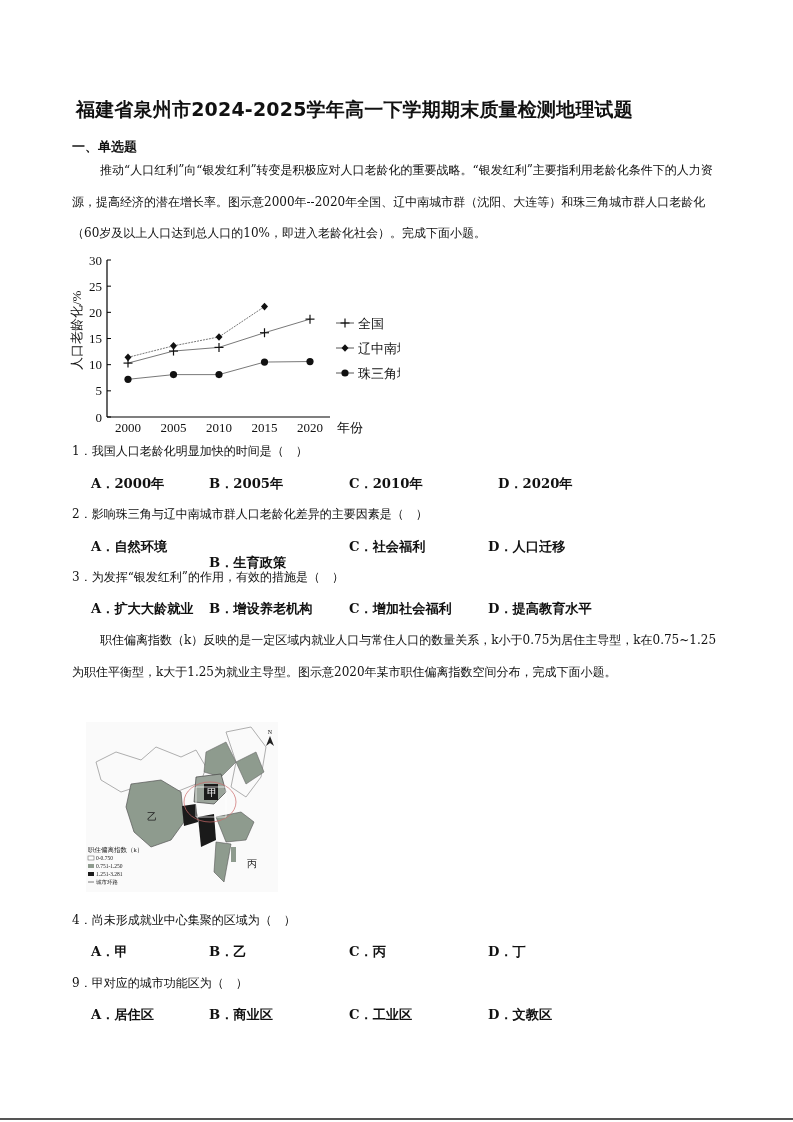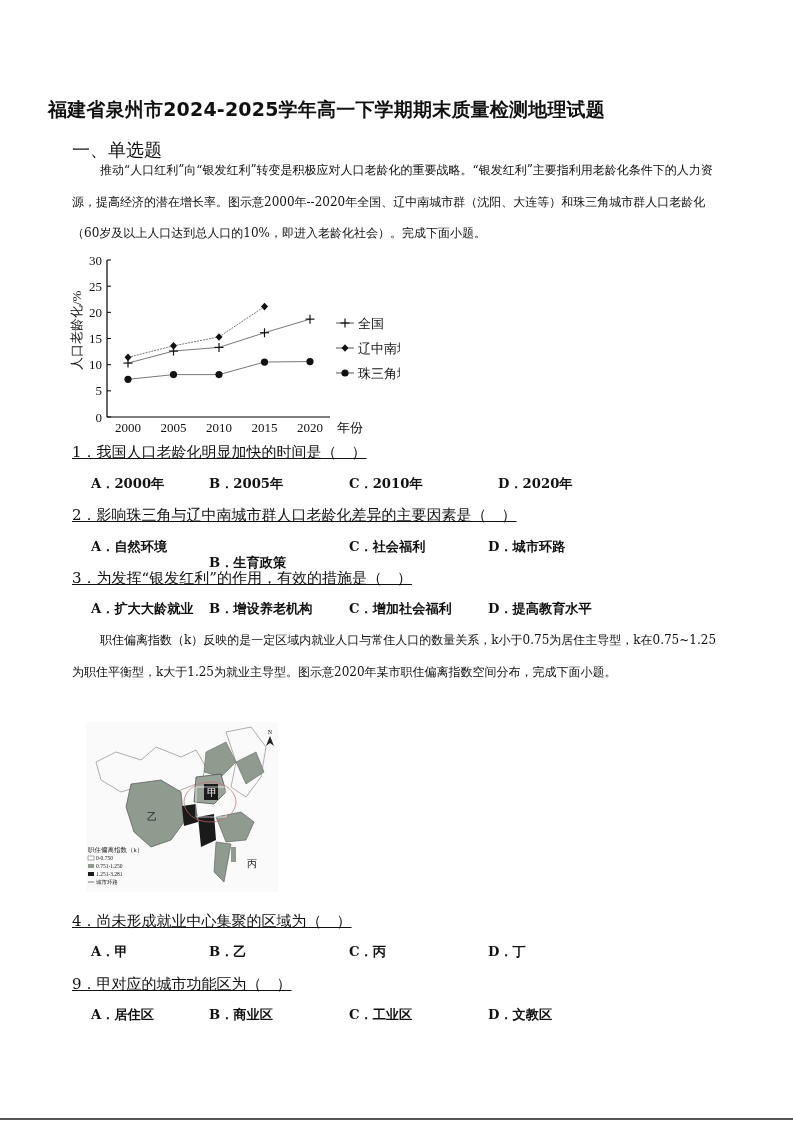--- a/index.html
+++ b/index.html
@@ -1,25 +1,25 @@
 <!DOCTYPE html>
 <html><head>
 <meta charset="utf-8">
 <style>
   html, body { margin: 0; padding: 0; background: #ffffff; }
   body { width: 793px; height: 1122px; position: relative; overflow: hidden;
          font-family: "DejaVu Serif", "Liberation Serif", serif; color: #111; }
   .abs { position: absolute; white-space: nowrap; }
   .title { left: 0; width: 653px; top: 97px; text-align: center; font-size: 19px; font-weight: bold;
-           font-family: "DejaVu Sans", "Liberation Sans", sans-serif; letter-spacing: 0.2px; }
-  .section { left: 72px; top: 138px; font-size: 18px; font-weight: normal;
+           font-family: "DejaVu Sans", "Liberation Sans", sans-serif; letter-spacing: 0.2px; padding-left: 28px; }
+  .section { left: 72px; top: 138px; font-size: 13px; font-weight: bold;
              font-family: "DejaVu Sans", "Liberation Sans", sans-serif; }
   .para { left: 72px; width: 652px; font-size: 12px; line-height: 31.5px; white-space: normal; }
   .para .indent { display: inline-block; width: 28px; }
-  .q { left: 72px; font-size: 15px; text-decoration: underline; }
+  .q { left: 72px; font-size: 12px; }
   .opt { font-size: 13.2px; font-weight: bold; }
   .footer-line { left: 0; top: 1118px; width: 793px; height: 2px; background: #555; }
   svg text { font-family: "Liberation Serif", "DejaVu Serif", serif; }
   .map { left: 86px; top: 722px; width: 192px; height: 170px; }
 </style>
 </head>
 <body>
 
 <div class="abs title">福建省泉州市2024-2025学年高一下学期期末质量检测地理试题</div>
 <div class="abs section">一、单选题</div>
@@ -113,21 +113,21 @@
 <div class="abs q" style="top:443px;">1．我国人口老龄化明显加快的时间是（　）</div>
 <div class="abs opt" style="left:91px; top:475px;">A．2000年</div>
 <div class="abs opt" style="left:209px; top:475px;">B．2005年</div>
 <div class="abs opt" style="left:349px; top:475px;">C．2010年</div>
 <div class="abs opt" style="left:488px; top:475px;margin-left:10px;">D．2020年</div>
 
 <div class="abs q" style="top:506px;">2．影响珠三角与辽中南城市群人口老龄化差异的主要因素是（　）</div>
 <div class="abs opt" style="left:91px; top:538px;">A．自然环境</div>
 <div class="abs opt" style="left:209px; top:554px;">B．生育政策</div>
 <div class="abs opt" style="left:349px; top:538px;">C．社会福利</div>
-<div class="abs opt" style="left:488px; top:538px;">D．城市环路</div>
+<div class="abs opt" style="left:488px; top:538px;">D．人口迁移</div>
 
 <div class="abs q" style="top:569px;">3．为发挥“银发红利”的作用，有效的措施是（　）</div>
 <div class="abs opt" style="left:91px; top:600px;">A．扩大大龄就业</div>
 <div class="abs opt" style="left:209px; top:600px;">B．增设养老机构</div>
 <div class="abs opt" style="left:349px; top:600px;">C．增加社会福利</div>
 <div class="abs opt" style="left:488px; top:600px;">D．提高教育水平</div>
 
 <div class="abs para" style="top:625px;"><span class="indent"></span><span>职住偏离指数（k）反映的是一定区域内就业人口与常住人口的数量关系，k小于0.75为居住主导型，k在0.75~1.25为职住平衡型，k大于1.25为就业主导型。图示意2020年某市职住偏离指数空间分布，完成下面小题。</span></div>
 
 <svg class="abs map" viewBox="0 0 192 170" width="192" height="170">

